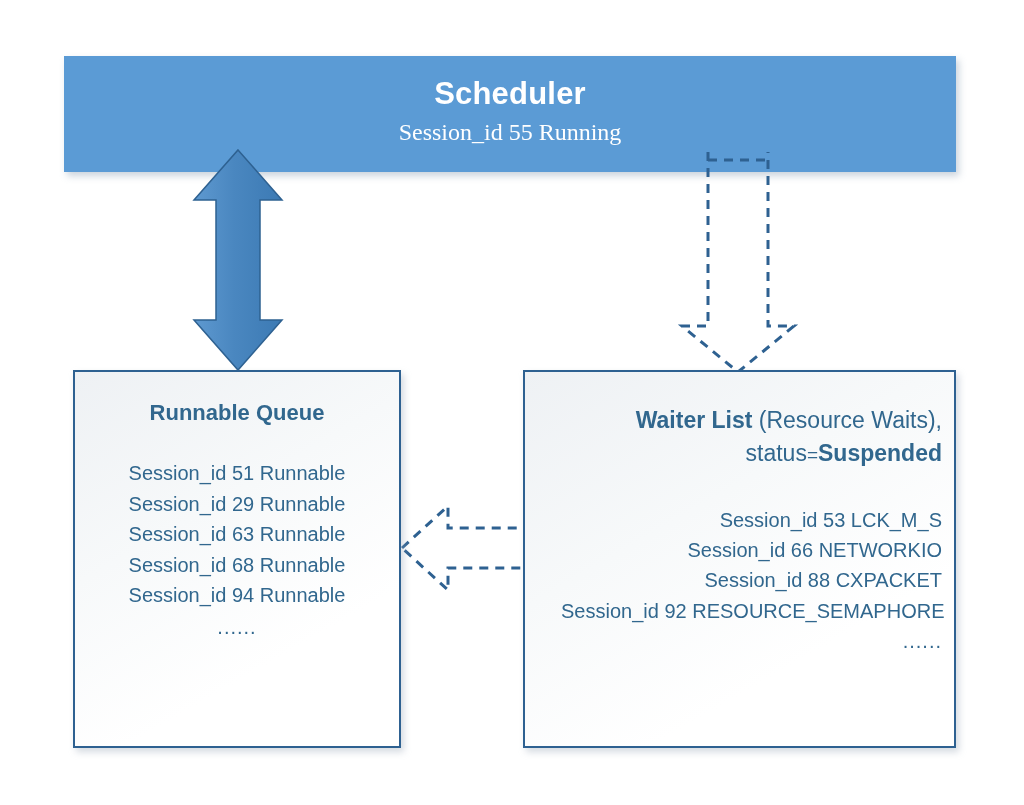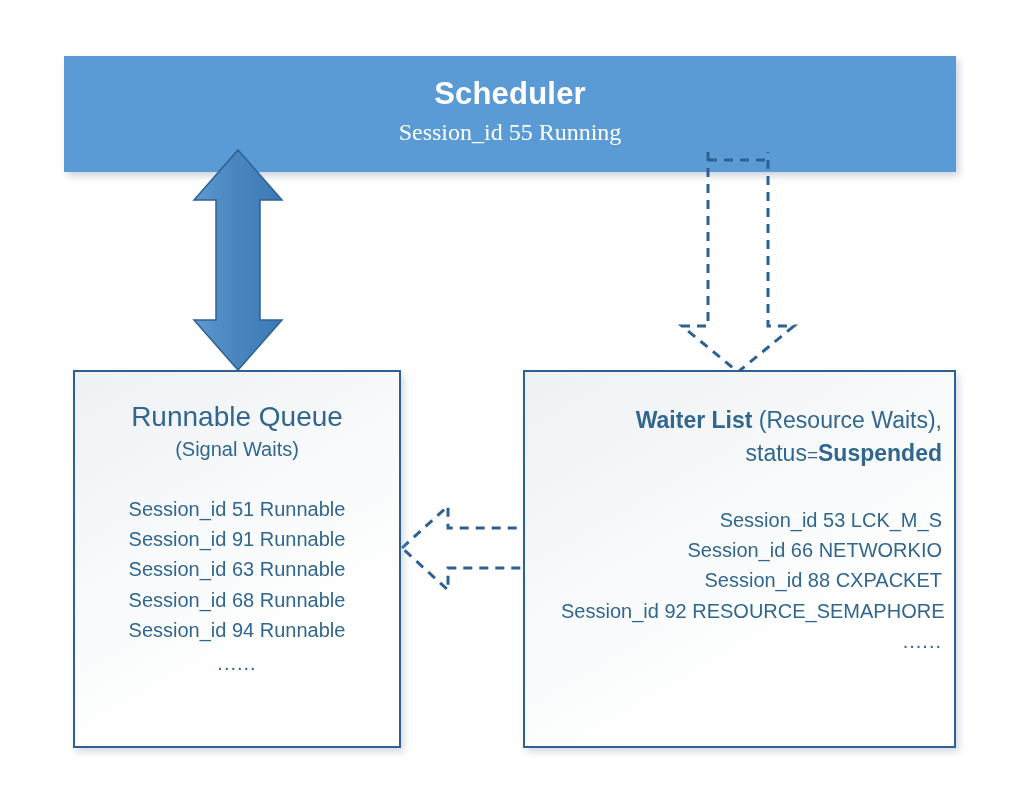--- a/index.html
+++ b/index.html
@@ -67,22 +67,22 @@
   .panel-right {
     left: 523px;
     top: 370px;
     width: 433px;
     height: 378px;
     text-align: right;
     padding: 32px 12px 0 12px;
   }
 
   .panel-left .hdr-main {
-    font-size: 28px;
-    font-weight: normal;
+    font-size: 22px;
+    font-weight: bold;
     line-height: 1.2;
   }
   .panel-left .hdr-sub {
     font-size: 20px;
     font-weight: normal;
     line-height: 1.3;
     margin-top: 2px;
   }
   .panel-right .hdr-line {
     font-size: 23px;
@@ -141,24 +141,23 @@
     <polyline points="32,2 32,176 6,176 62,222 118,176 92,176 92,2" fill="none" stroke="#2E6191" stroke-width="3" stroke-dasharray="9,7" stroke-linejoin="miter"></polyline>
     <line x1="32" y1="10" x2="92" y2="10" stroke="#2E6191" stroke-width="3" stroke-dasharray="9,7"></line>
   </svg>
 
   <svg class="arrow-svg dashed-left-arrow" width="132" height="112" viewBox="0 0 132 112">
     <polygon points="4,56 50,14 50,36 128,36 128,76 50,76 50,98" fill="none" stroke="#2E6191" stroke-width="3" stroke-dasharray="9,7" stroke-linejoin="miter"></polygon>
   </svg>
 
   <div class="panel panel-left">
     <div class="hdr-main">Runnable Queue</div>
-    <div class="hdr-sub">(Signal Waits)</div>
     <div class="rows">
       <div class="row-item">Session_id 51 Runnable</div>
-      <div class="row-item">Session_id 91 Runnable</div>
+      <div class="row-item">Session_id 29 Runnable</div>
       <div class="row-item">Session_id 63 Runnable</div>
       <div class="row-item">Session_id 68 Runnable</div>
       <div class="row-item">Session_id 94 Runnable</div>
       <div class="ellipsis-row">......</div>
     </div>
   </div>
 
   <div class="panel panel-right">
     <div class="hdr-line">
       <b>Waiter List</b><span class="reg">&nbsp;</span><span class="reg">(Resource Waits),</span>

